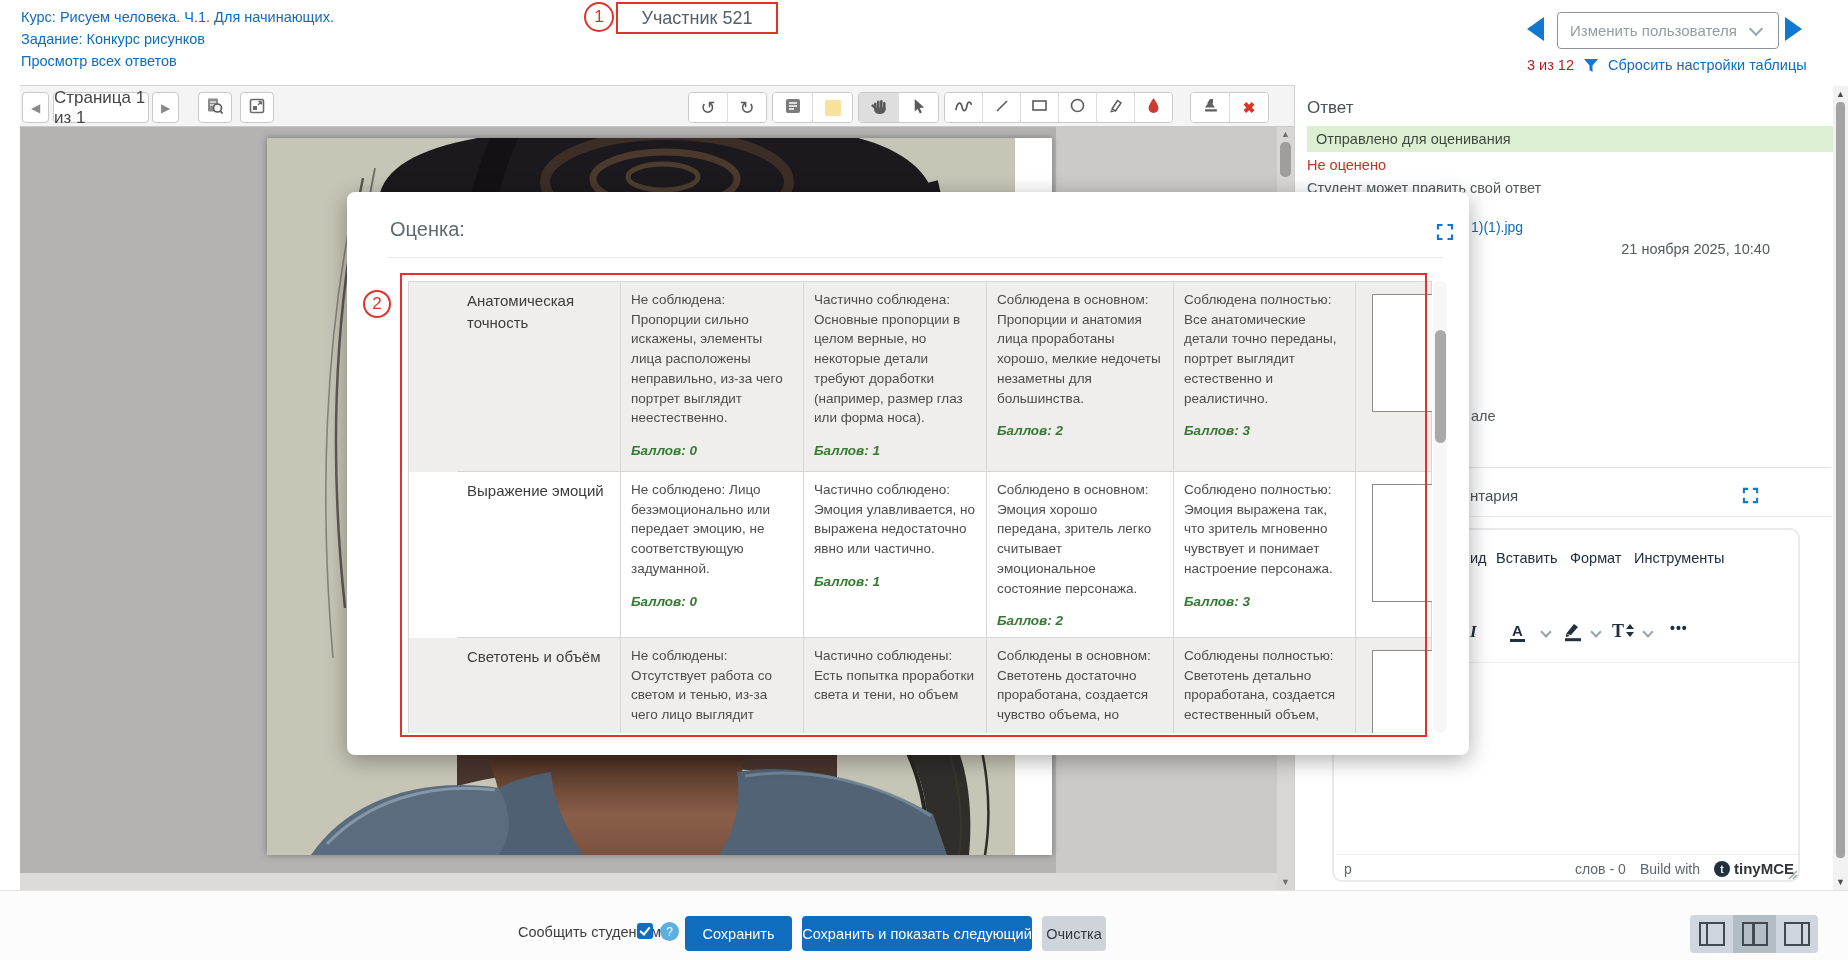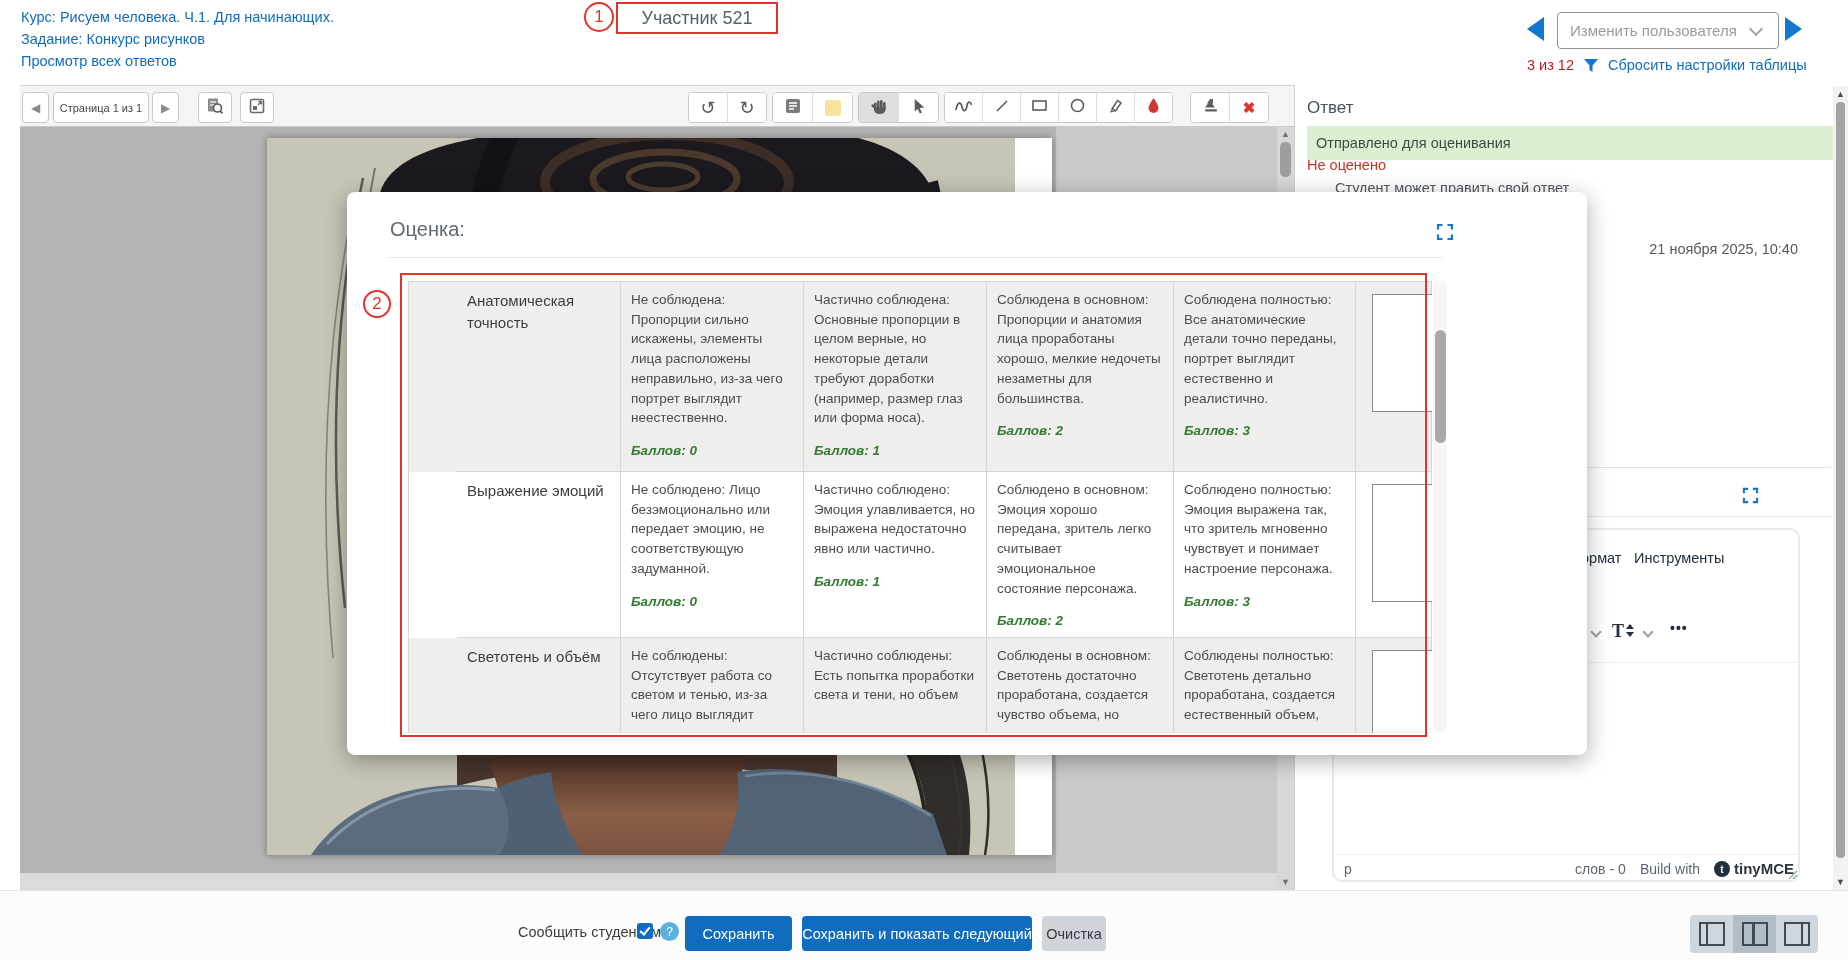--- a/index.html
+++ b/index.html
@@ -17,34 +17,34 @@
   .userbox{border:1px solid #8d939b;border-radius:4px;background:#fff;color:#949ba3;font-size:15px;
            display:flex;align-items:center;padding:0 12px;}
   .chev{width:8px;height:8px;border-right:2px solid #9aa4ad;border-bottom:2px solid #9aa4ad;transform:rotate(45deg);display:inline-block;}
   
   .tbar{background:#f4f4f4;border-top:1px solid #d4d4d4;border-bottom:1px solid #c9c9c9;}
   .btngrp{display:flex;background:#fff;border:1px solid #c9c9c9;border-radius:4px;overflow:hidden;}
   .tbtn{display:flex;align-items:center;justify-content:center;background:#fff;border:none;border-right:1px solid #ddd;
         color:#5a5a5a;font-size:16px;cursor:pointer;padding:0;}
   .tbtn:last-child{border-right:none;}
   .tbtn.sel{background:#dedede;}
-  .pagebox{display:flex;align-items:center;justify-content:center;font-size:11px;color:#474747;background:#fff;
+  .pagebox{display:flex;align-items:center;justify-content:center;font-size:17px;color:#474747;background:#fff;
            border:1px solid #c9c9c9;border-radius:4px;}
   
   .canvas{background:#b4b3b1;}
   .lightpanel{background:#cbcac8;}
   .page{background:#fff;box-shadow:0 0 7px rgba(0,0,0,.35);}
   .sb-track{background:#d8d7d5;}
   .sb-thumb{background:#9f9e9c;border-radius:5px;}
   .sb-arrow{color:#6f6f6f;font-size:9px;line-height:9px;}
   
   .rp-h{font-size:17px;color:#495057;}
   .greenbar{background:#dcefd3;color:#3f4a3f;font-size:14.5px;display:flex;align-items:center;padding:0 9px;}
   .redtxt{color:#ca3120;font-size:14.5px;}
-  .graytxt{color:#53595f;font-size:14.5px;margin-left:28px;}
+  .graytxt{color:#53595f;font-size:14.5px;}
   .hr{border-top:1px solid #dee2e6;}
   .expand-ic svg{display:block;}
   
   .mcebox{background:#fff;border:2px solid #e8eaed;border-radius:10px;}
   .mcemenu{font-size:14.5px;color:#222f3e;}
   .mceicons{color:#222f3e;}
   .statustxt{font-size:14px;color:#5d6670;}
   .brand{font-size:15px;color:#30353b;font-weight:bold;}
   .logo{display:inline-flex;width:16px;height:16px;border-radius:50%;background:#222f3e;color:#fff;
         align-items:center;justify-content:center;font-size:10px;font-weight:bold;}
@@ -255,21 +255,21 @@
     <div class="sb-arrow abs" style="left:4px;top:3px;">▲</div>
     <div class="sb-thumb abs" style="left:3px;top:15px;width:11px;height:35px;"></div>
     <div class="sb-arrow abs" style="left:4px;bottom:3px;">▼</div>
   </div>
 
   <div class="abs" style="left:1294px;top:85px;width:1px;height:805px;background:#cfcfcf;"></div>
 
   <div class="abs" style="left:1295px;top:86px;width:538px;height:804px;background:#fff;z-index:5;"></div>
 
   <div class="abs rp-h" style="left:1307px;top:98px;z-index:6;">Ответ</div>
-  <div class="abs greenbar" style="left:1307px;top:126px;width:526px;height:34px;z-index:6;">Отправлено для оценивания</div>
+  <div class="abs greenbar" style="left:1307px;top:126px;width:526px;height:26px;z-index:6;">Отправлено для оценивания</div>
   <div class="abs redtxt" style="left:1307px;top:157px;z-index:6;">Не оценено</div>
   <div class="abs graytxt" style="left:1307px;top:180px;z-index:6;">Студент может править свой ответ</div>
   <a class="abs link" style="left:1471px;top:219px;font-size:14px;z-index:6;">1)(1).jpg</a>
   <div class="abs graytxt" style="left:1560px;top:241px;width:210px;text-align:right;z-index:6;">21 ноября 2025, 10:40</div>
   <div class="abs graytxt" style="left:1471px;top:408px;z-index:6;">але</div>
 
   <div class="abs hr" style="left:1296px;top:467px;width:535px;z-index:6;"></div>
   <div class="abs" style="left:1470px;top:487px;font-size:15px;color:#495057;z-index:6;">нтария</div>
   <div class="abs expand-ic" style="left:1742px;top:487px;z-index:6;">
     <svg width="17" height="17" viewBox="0 0 18 18">
@@ -310,21 +310,21 @@
   <div class="abs statustxt" style="left:1640px;top:861px;z-index:7;">Build with</div>
   <span class="abs logo" style="left:1714px;top:861px;z-index:7;">t</span>
   <div class="abs brand" style="left:1734px;top:860px;z-index:7;">tinyMCE</div>
   <div class="abs" style="left:1786px;top:866px;z-index:7;">
     <svg width="12" height="12" viewBox="0 0 12 12">
         <line x1="3" y1="11" x2="11" y2="3" stroke="#9aa" stroke-width="1.4"></line>
         <line x1="7" y1="11" x2="11" y2="7" stroke="#9aa" stroke-width="1.4"></line>
       </svg>
   </div>
 
-  <div class="abs modal" style="left:347px;top:192px;width:1240px;height:563px;z-index:30;">
+  <div class="abs modal" style="left:347px;top:192px;width:1122px;height:563px;z-index:30;">
     <div class="abs mtitle" style="left:43px;top:26px;">Оценка:</div>
     <div class="abs expand-ic" style="left:1089px;top:31px;">
       <svg width="18" height="18" viewBox="0 0 18 18">
           <path d="M2,6.5 V2 H6.5 M11.5,2 H16 V6.5 M16,11.5 V16 H11.5 M6.5,16 H2 V11.5" stroke="#1177d1" stroke-width="2.2" fill="none"></path>
         </svg>
     </div>
     <div class="abs" style="left:40px;top:65px;width:1056px;height:1px;background:#e9e9e9;"></div>
 
     <div class="abs rtable-wrap" style="left:61px;top:89px;width:1024px;height:452px;">
       <div class="rtable" id="rubric-body">

